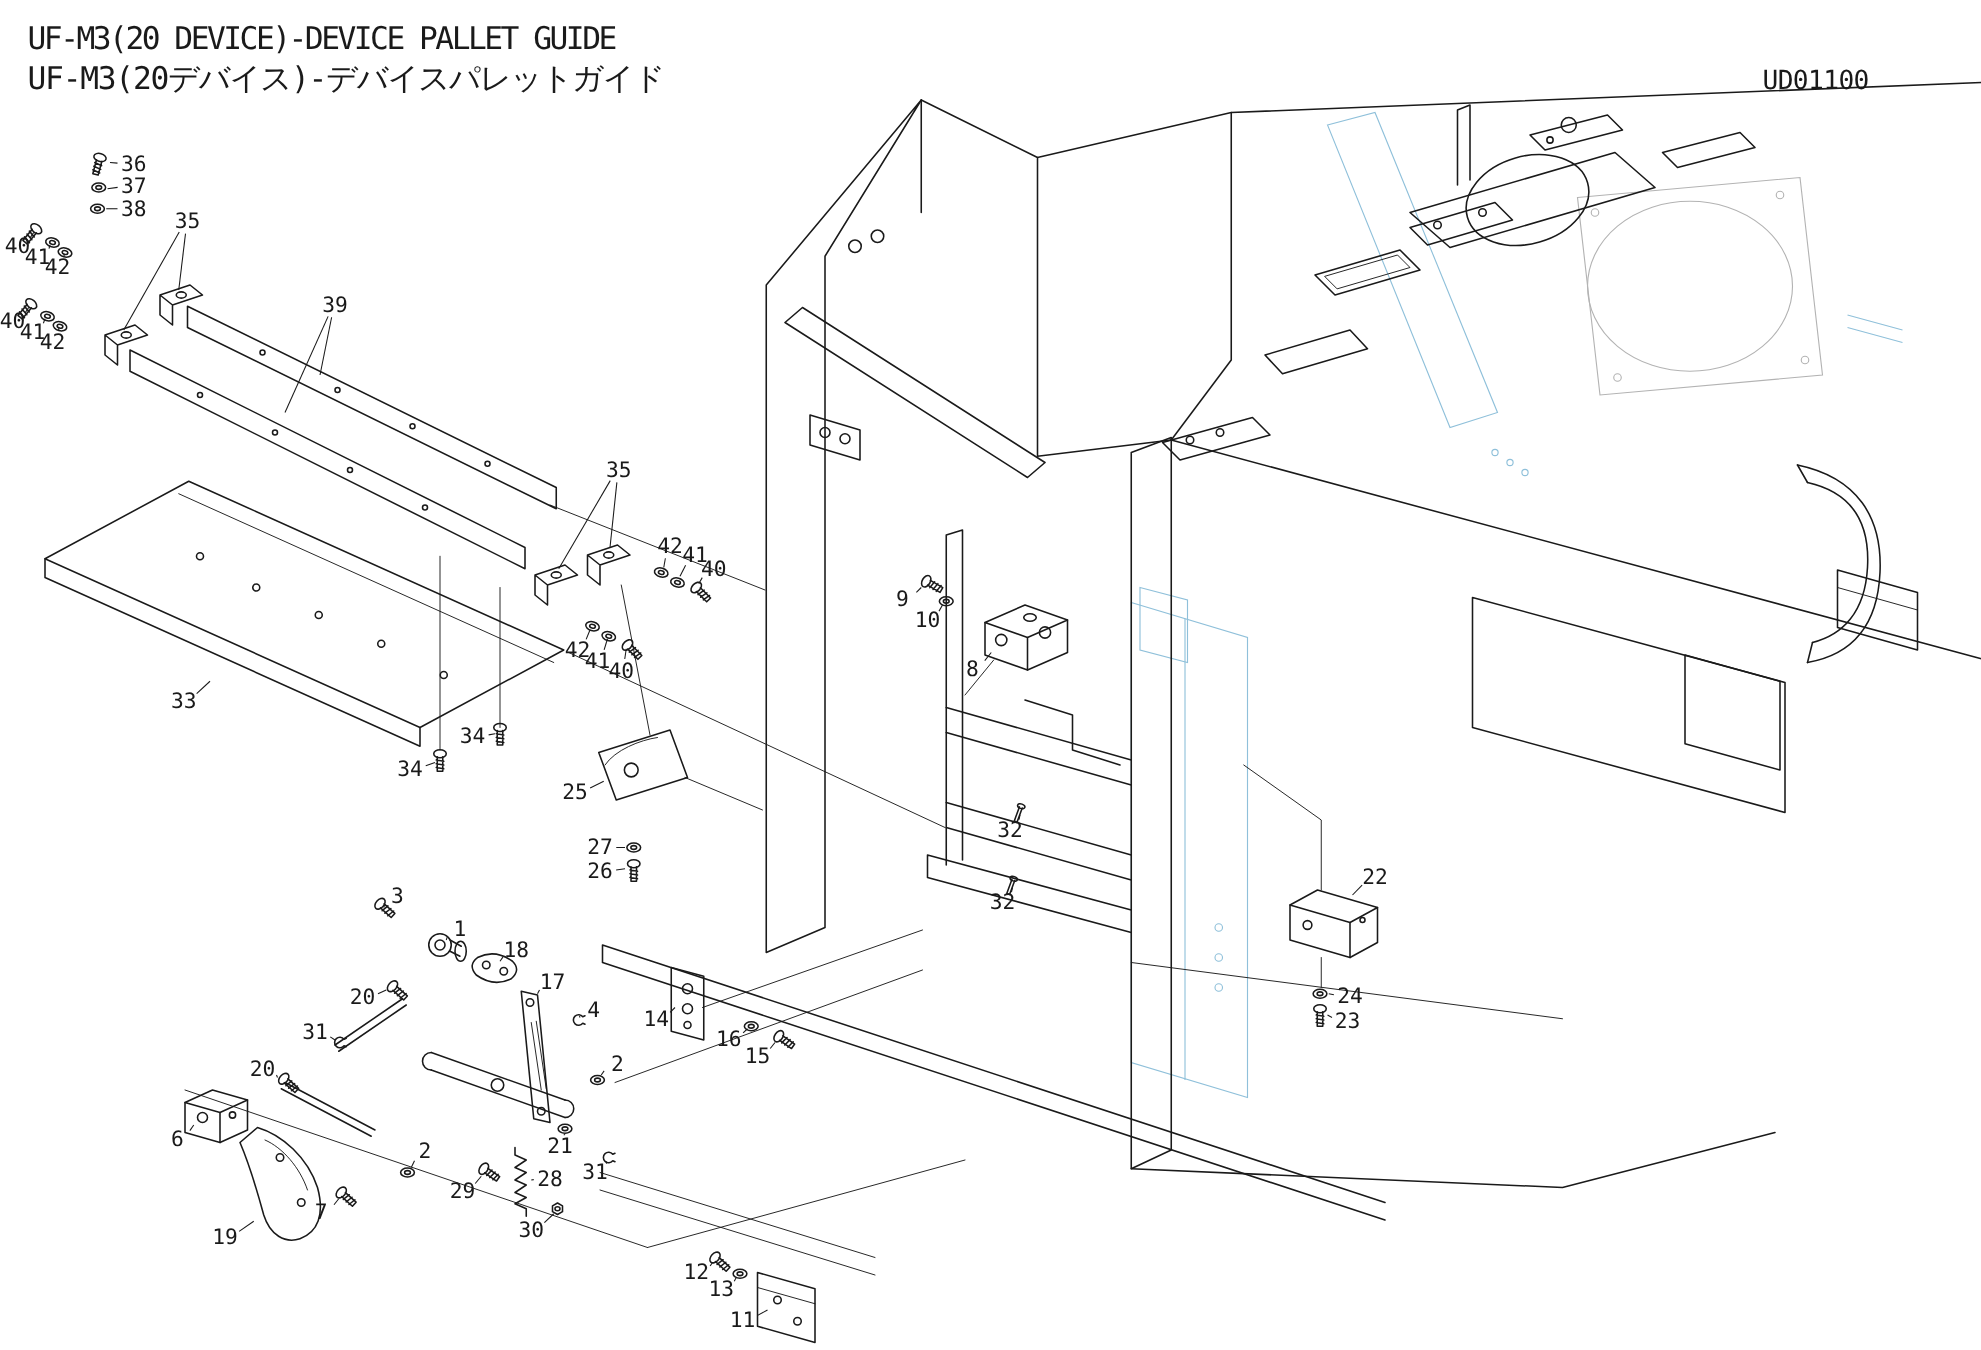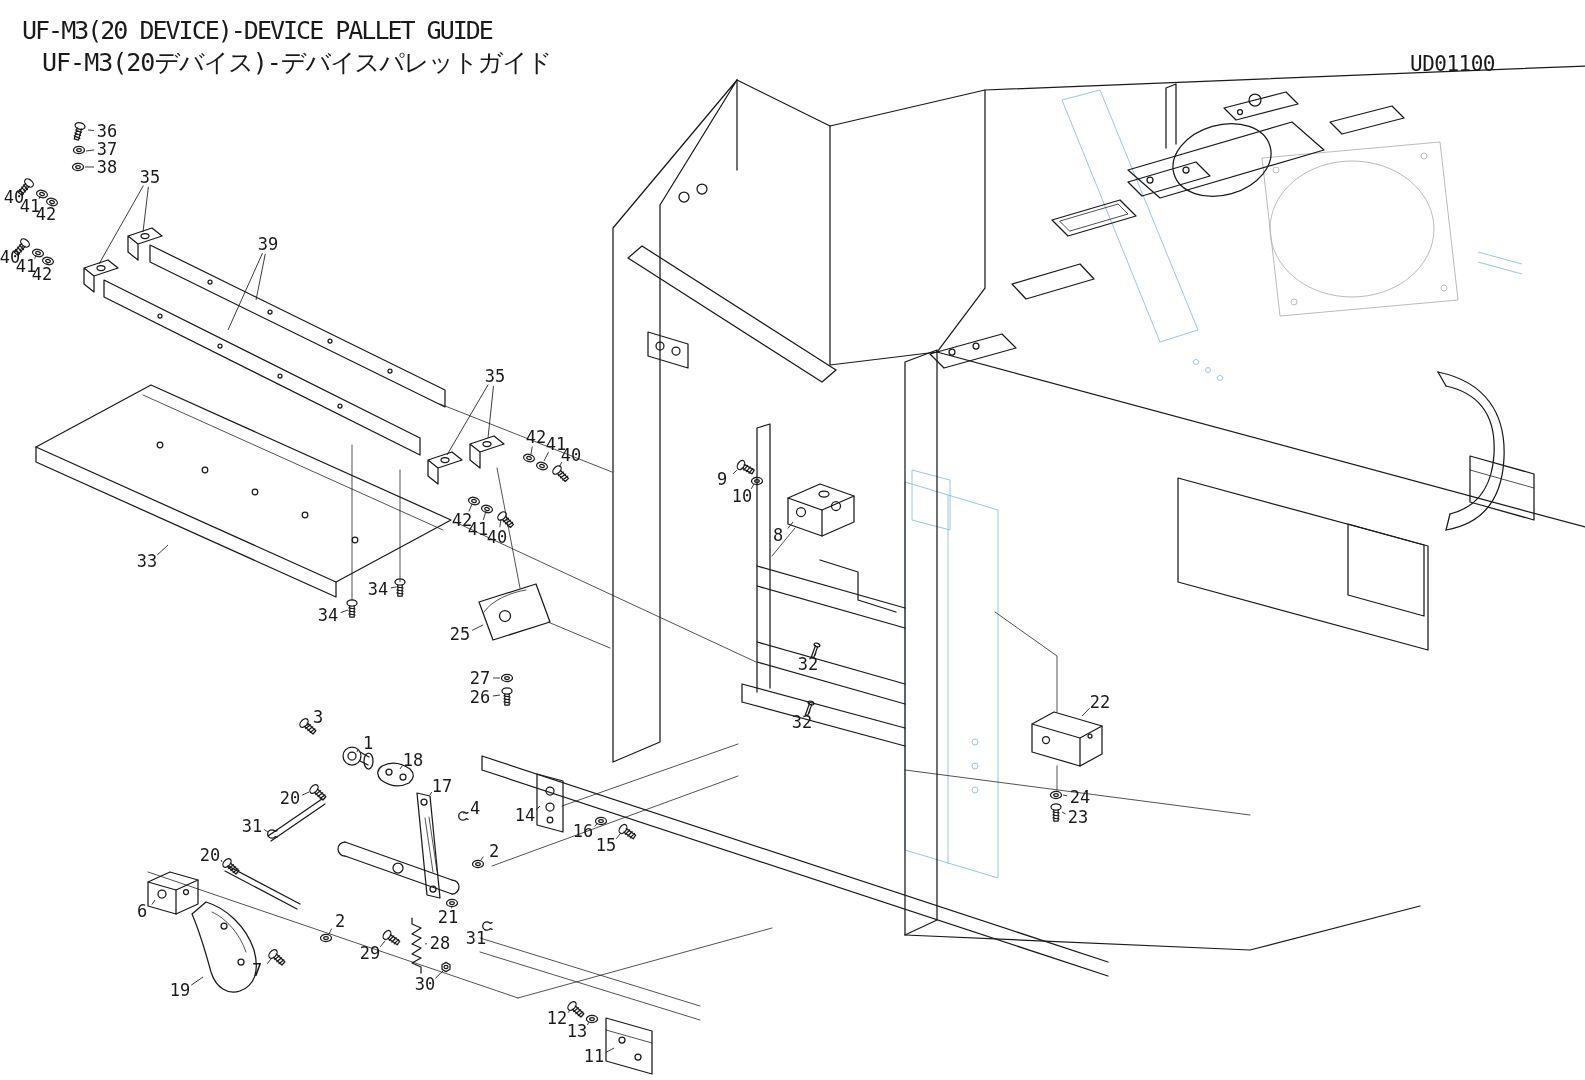--- a/index.html
+++ b/index.html
@@ -1,19 +1,19 @@
 <!DOCTYPE html>
 <html style="--ink: #1a1a1a; --cyan-reference: #8fc0da; --gray-reference: #b3b3b3; --background: #ffffff;"><head>
 <meta charset="utf-8">
 <style>
   html,body{margin:0;padding:0;background:#fff;}
   .page{position:relative;width:1585px;height:1080px;background:var(--background,#fff);overflow:hidden;
         font-family:"DejaVu Sans Mono","DejaVu Sans",monospace;}
   .title-en{position:absolute;left:22px;top:16px;font-size:25px;letter-spacing:-2px;color:var(--ink,#111);white-space:pre;}
-  .title-jp{position:absolute;left:22px;top:46px;font-size:25px;letter-spacing:-1px;color:var(--ink,#111);white-space:pre;margin-left:20px;}
+  .title-jp{position:absolute;left:22px;top:46px;font-size:25px;letter-spacing:-1px;color:var(--ink,#111);white-space:pre;}
   .doc-num{position:absolute;left:1398px;top:52px;font-size:21px;letter-spacing:-.5px;color:var(--ink,#111);margin-left:12px;}
   svg.drawing{position:absolute;left:0;top:0;width:1585px;height:1080px;}
   .ink{stroke:var(--ink,#1a1a1a);fill:none;stroke-width:1.25;stroke-linecap:round;stroke-linejoin:round;}
   .thin{stroke-width:.75;}
   .gray{stroke:var(--gray-reference,#b3b3b3);fill:none;stroke-width:.9;}
   .cyan{stroke:var(--cyan-reference,#8fc0da);fill:none;stroke-width:.9;}
   [data-name="callout-layer"] line{stroke:var(--ink,#1a1a1a);stroke-width:.85;}
   [data-name="callout-layer"] text{font-family:"DejaVu Sans Mono",monospace;font-size:17px;fill:var(--ink,#111);text-anchor:middle;}
 </style>
 </head>

